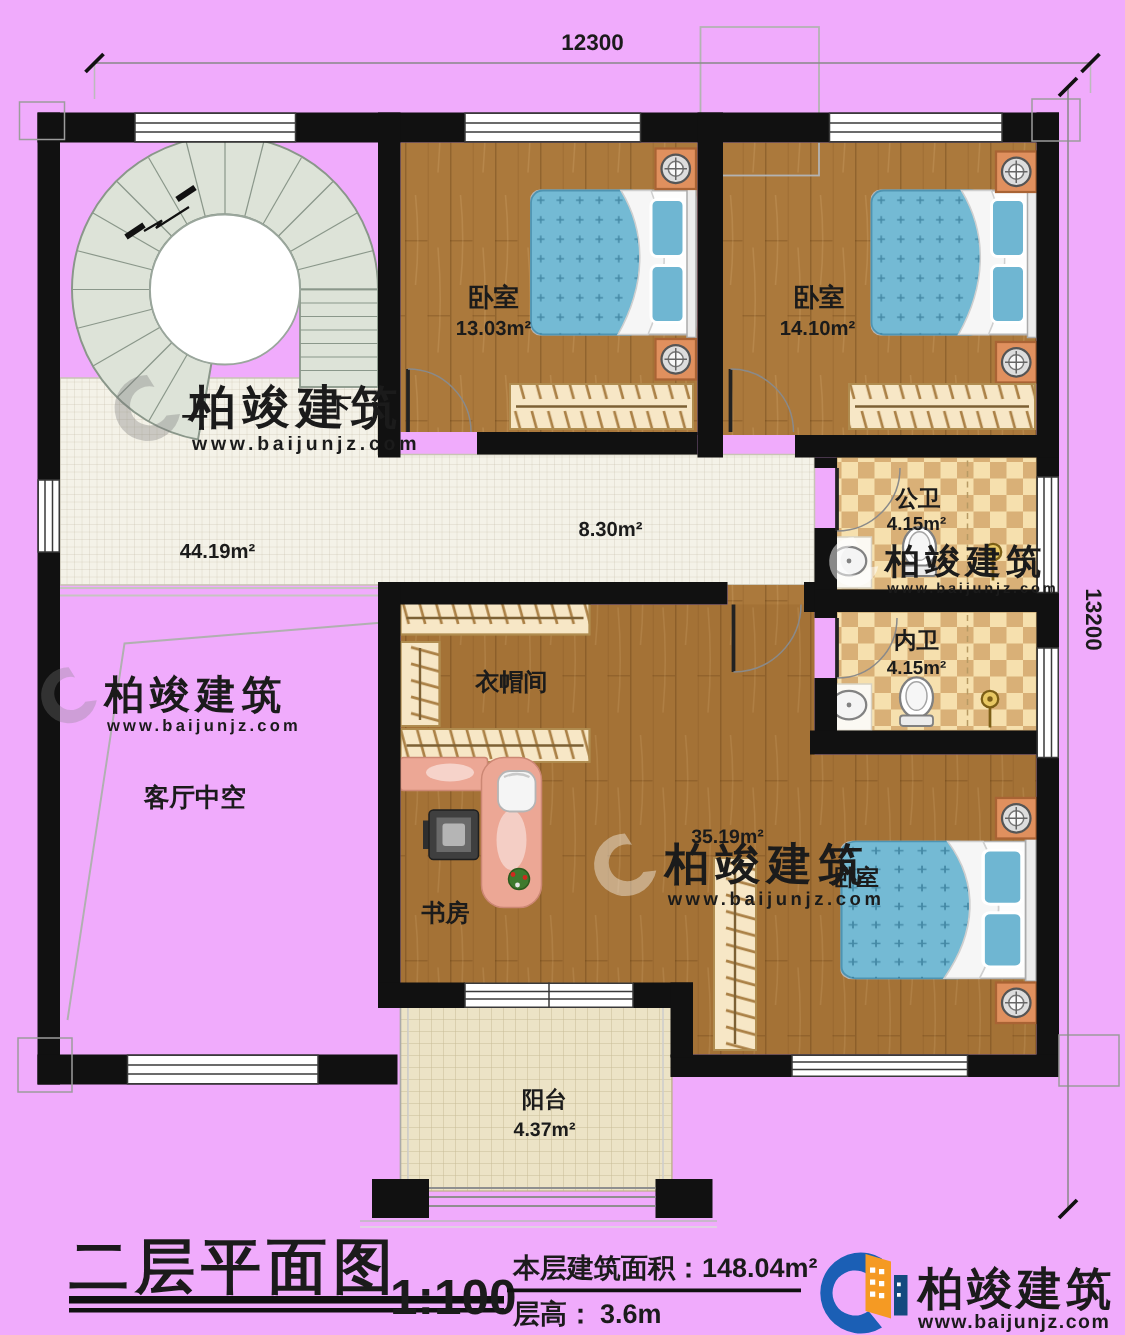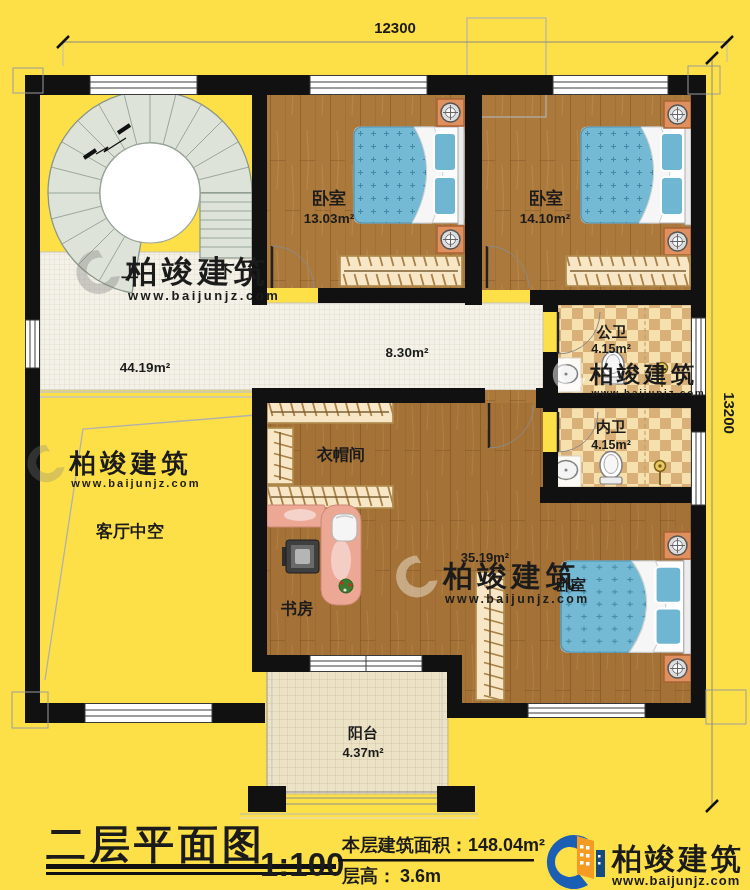--- a/index.html
+++ b/index.html
@@ -1,16 +1,16 @@
 <!DOCTYPE html>
 <html><head>
 <meta charset="utf-8">
 <style>
   html,body{margin:0;padding:0;background:#ffffff;}
-  .page{width:750px;height:890px;position:relative;background:#fde047;}
+  .page{width:750px;height:890px;position:relative;background:#f0abfc;}
   svg{display:block;}
   text{font-family:"Liberation Sans","DejaVu Sans",sans-serif;fill:#1b1b1b;}
   .lbl{font-weight:bold;}
 </style>
 </head>
 <body>
 
 <div class="page">
 <svg width="750" height="890" viewBox="0 0 750 890">
   <defs>

